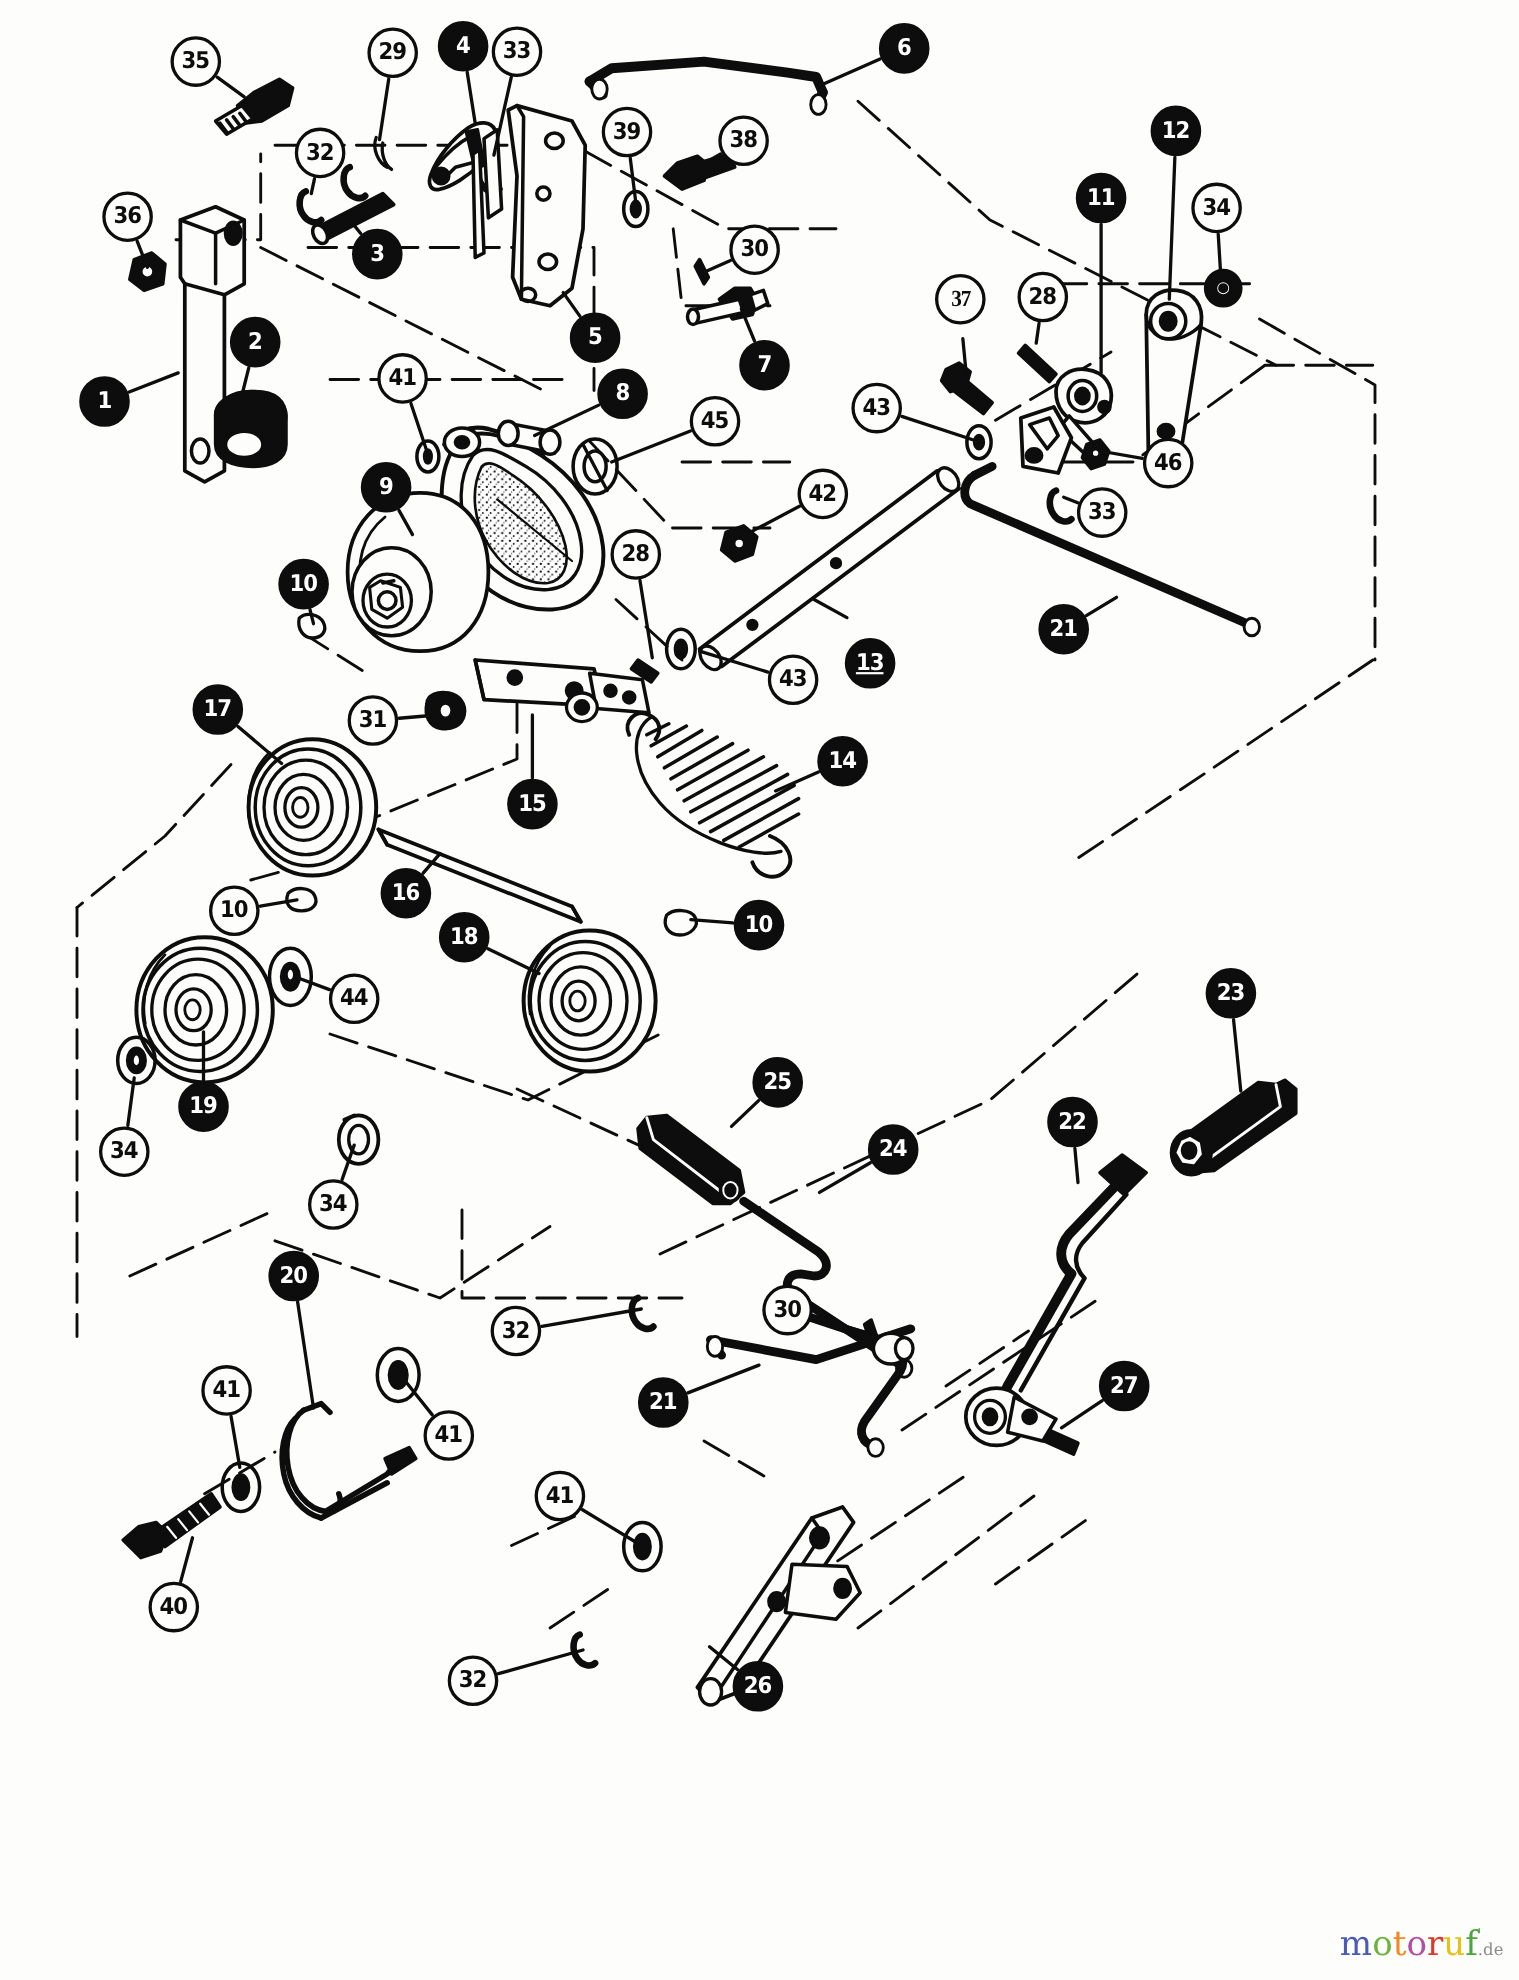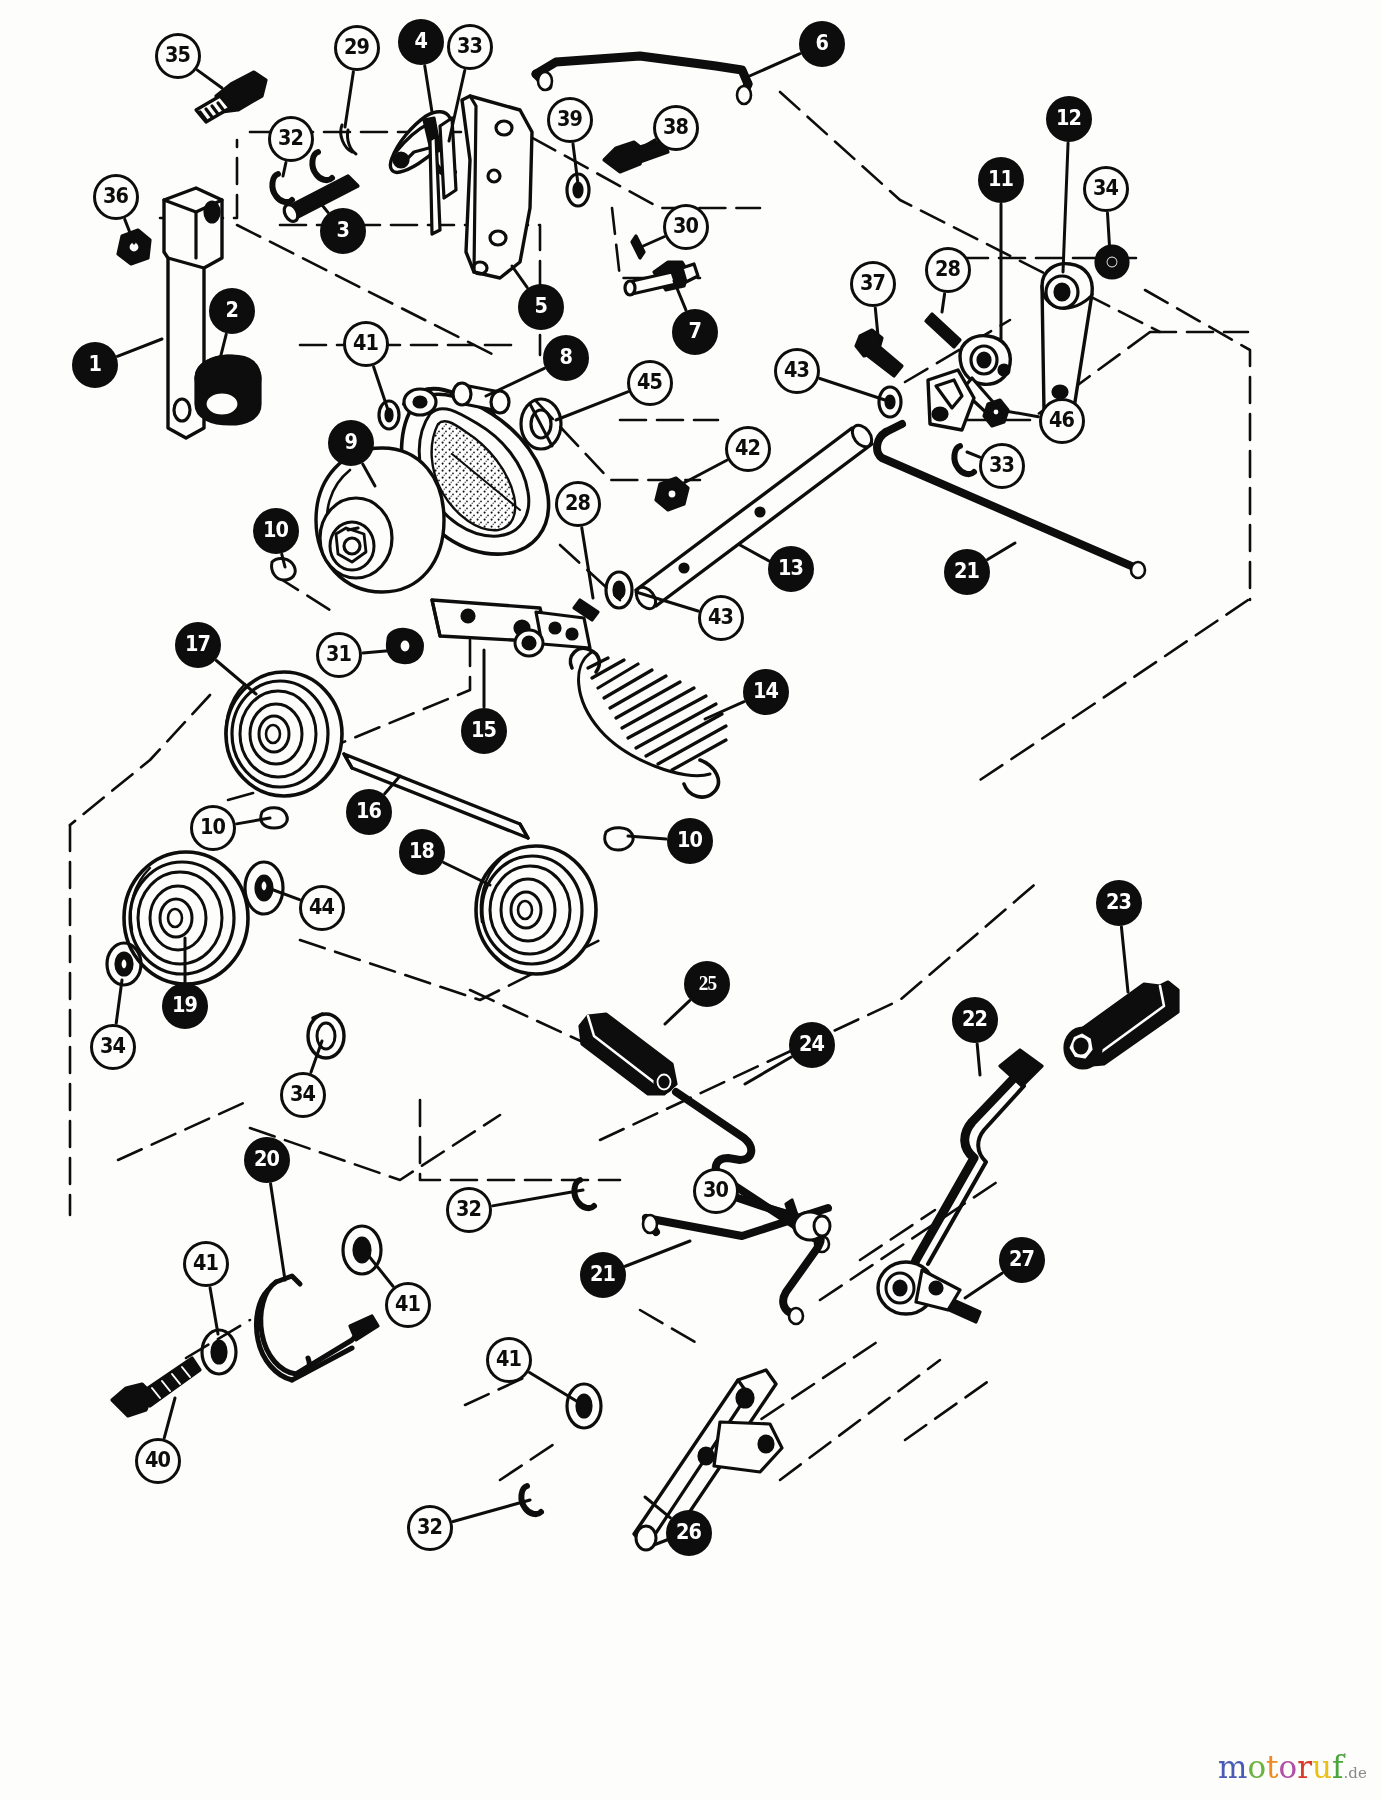--- a/index.html
+++ b/index.html
@@ -631,21 +631,21 @@
       </div>
       <div class="callout open" style="left: 116px; top: 197px;">
         <span>36</span>
       </div>
       <div class="callout solid" style="left: 343px; top: 231px;">
         <span>3</span>
       </div>
       <div class="callout open" style="left: 686px; top: 227px;">
         <span>30</span>
       </div>
-      <div class="callout open" style="left: 873px; top: 284px;">
+      <div class="callout open" style="left: 873px; top: 272px; font-family: Liberation Serif, serif;">
         <span>37</span>
       </div>
       <div class="callout open" style="left: 948px; top: 270px;">
         <span>28</span>
       </div>
       <div class="callout solid" style="left: 541px; top: 307px;">
         <span>5</span>
       </div>
       <div class="callout solid" style="left: 232px; top: 311px;">
         <span>2</span>
@@ -679,21 +679,21 @@
       </div>
       <div class="callout open" style="left: 1002px; top: 466px;">
         <span>33</span>
       </div>
       <div class="callout open" style="left: 578px; top: 504px;">
         <span>28</span>
       </div>
       <div class="callout solid" style="left: 276px; top: 531px;">
         <span>10</span>
       </div>
-      <div class="callout solid" style="left: 791px; top: 569px;">
+      <div class="callout solid" style="left: 791px; top: 603px; text-decoration: underline;">
         <span>13</span>
       </div>
       <div class="callout solid" style="left: 967px; top: 572px;">
         <span>21</span>
       </div>
       <div class="callout open" style="left: 721px; top: 618px;">
         <span>43</span>
       </div>
       <div class="callout solid" style="left: 198px; top: 645px; text-align: center;">
         <span>17</span>
@@ -724,21 +724,21 @@
       </div>
       <div class="callout solid" style="left: 1119px; top: 903px;">
         <span>23</span>
       </div>
       <div class="callout solid" style="left: 185px; top: 1006px;">
         <span>19</span>
       </div>
       <div class="callout open" style="left: 113px; top: 1047px;">
         <span>34</span>
       </div>
-      <div class="callout solid" style="left: 707px; top: 984px; font-family: Liberation Serif, serif;">
+      <div class="callout solid" style="left: 707px; top: 984px;">
         <span>25</span>
       </div>
       <div class="callout solid" style="left: 975px; top: 1020px;">
         <span>22</span>
       </div>
       <div class="callout solid" style="left: 812px; top: 1045px;">
         <span>24</span>
       </div>
       <div class="callout open" style="left: 303px; top: 1095px;">
         <span>34</span>

